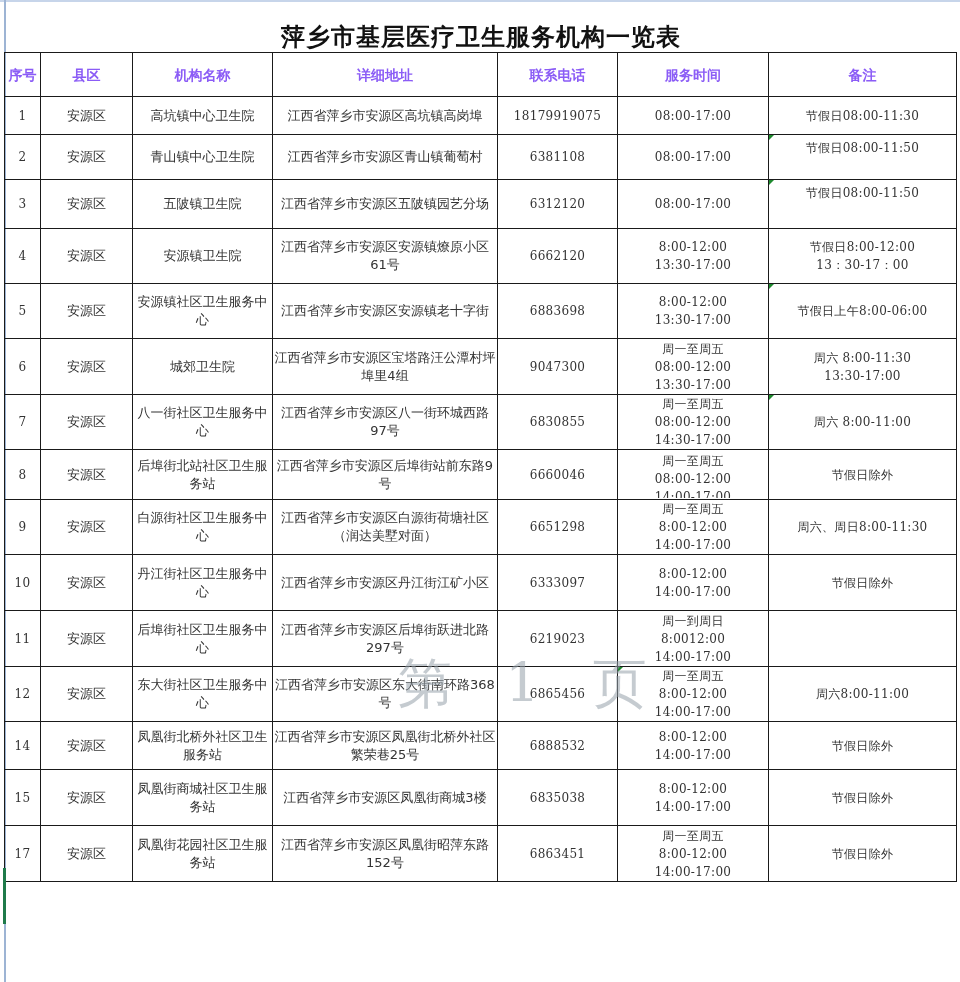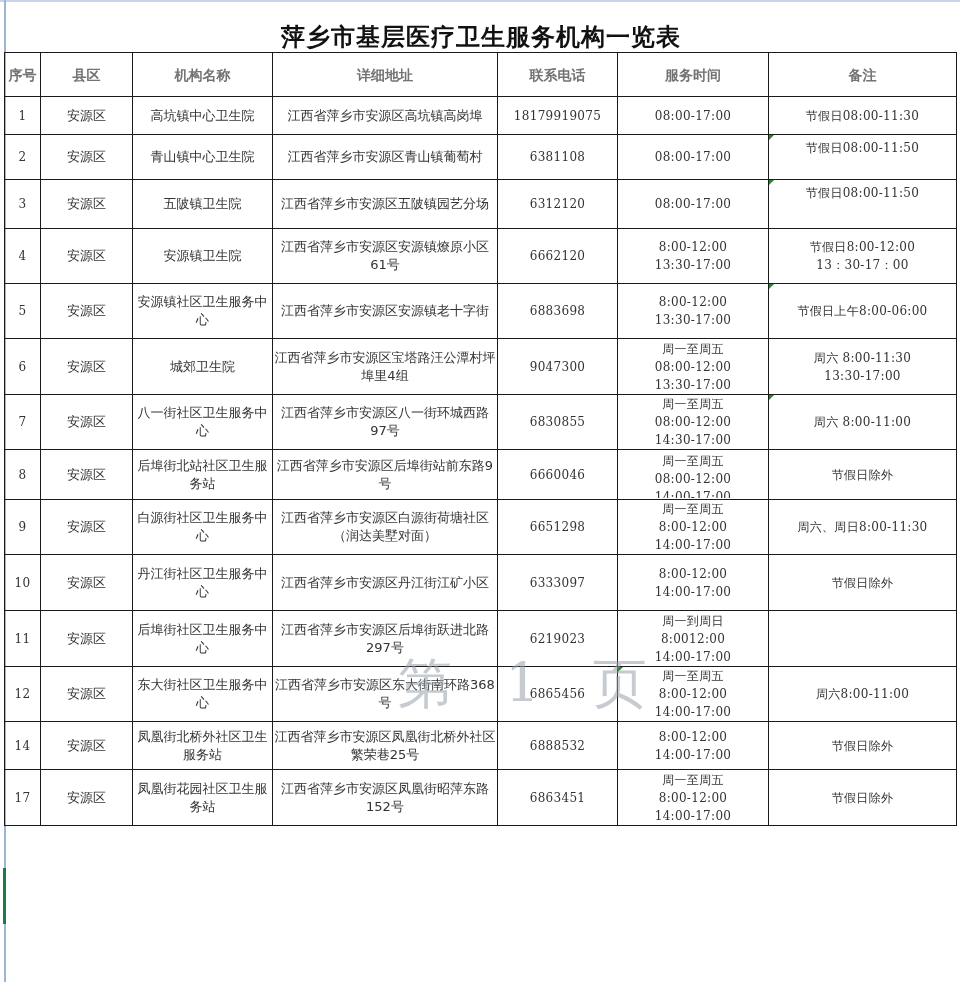--- a/index.html
+++ b/index.html
@@ -58,21 +58,21 @@
       overflow: hidden;
       line-height: 18px;
       font-size: 13px;
       color: #333;
       position: relative;
     }
     table.grid th {
       font-family: "DejaVu Serif", "Liberation Serif", serif;
       font-weight: bold;
       font-size: 14px;
-      color: #737373;
+      color: #8b5cf6;
       height: 43px;
     }
     .num {
       font-family: "DejaVu Serif", "Liberation Serif", serif;
       font-size: 12px;
       letter-spacing: 0.3px;
     }
     .cjk { font-size: 13px; }
     .multiline { white-space: pre-line; }
     .clip {
@@ -272,20 +272,30 @@
         <td><span class="num">14</span></td>
         <td><span class="cjk">安源区</span></td>
         <td><span class="cjk">凤凰街北桥外社区卫生服务站</span></td>
         <td><span class="cjk">江西省萍乡市安源区凤凰街北桥外社区繁荣巷25号</span></td>
         <td><span class="num multiline">6888532</span></td>
         <td><span class="num multiline">8:00-12:00
 14:00-17:00</span></td>
         <td><span class="num multiline">节假日除外</span></td>
       </tr>
       <tr style="height: 56px;">
+        <td><span class="num">15</span></td>
+        <td><span class="cjk">安源区</span></td>
+        <td><span class="cjk">凤凰街商城社区卫生服务站</span></td>
+        <td><span class="cjk">江西省萍乡市安源区凤凰街商城3楼</span></td>
+        <td><span class="num multiline">6835038</span></td>
+        <td><span class="num multiline">8:00-12:00
+14:00-17:00</span></td>
+        <td><span class="num multiline">节假日除外</span></td>
+      </tr>
+      <tr style="height: 56px;">
         <td><span class="num">17</span></td>
         <td><span class="cjk">安源区</span></td>
         <td><span class="cjk">凤凰街花园社区卫生服务站</span></td>
         <td><span class="cjk">江西省萍乡市安源区凤凰街昭萍东路152号</span></td>
         <td><span class="num multiline">6863451</span></td>
         <td><span class="num multiline">周一至周五
 8:00-12:00
 14:00-17:00</span></td>
         <td><span class="num multiline">节假日除外</span></td>
       </tr>

